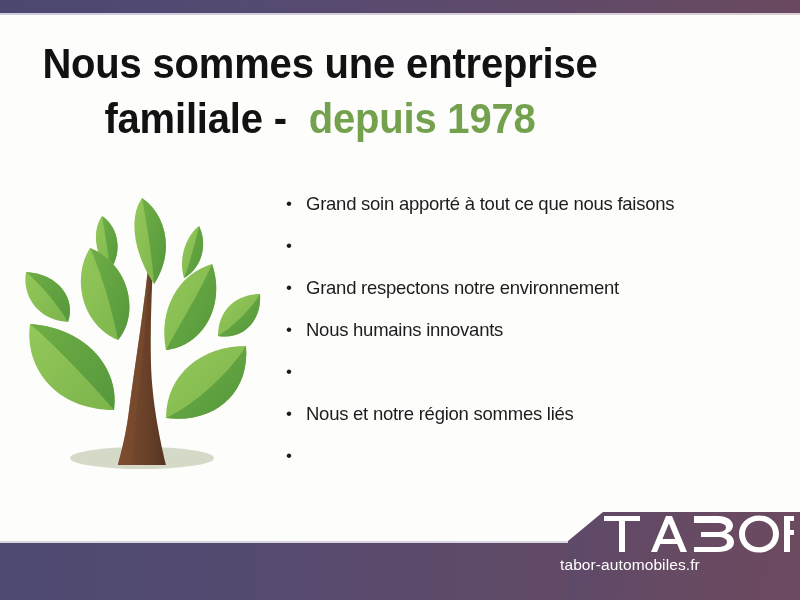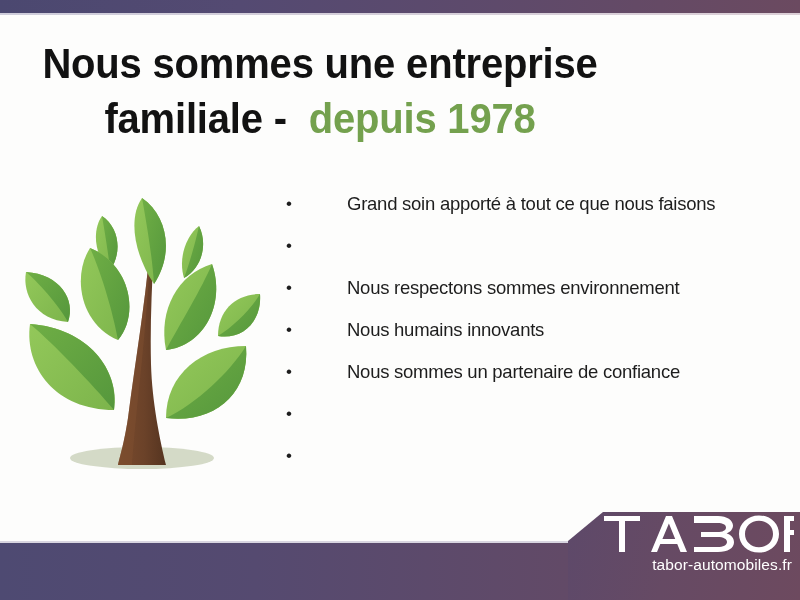--- a/index.html
+++ b/index.html
@@ -65,21 +65,20 @@
     line-height:24px;
     color:#1d1d1d;
     text-align:left;
   }
   .bullet-text{
     font-size:18.5px;
     line-height:24px;
     color:#1d1d1d;
     white-space:nowrap;
     letter-spacing:-0.25px;
-    margin-left:41px;
   }
 
   
   .tree{
     position:absolute;
     left:18px; top:188px;
     width:252px; height:300px;
   }
 
   
@@ -108,21 +107,21 @@
   }
   .wordmark{
     position:absolute;
     left:44px; top:6px;
     width:190px; height:40px;
   }
   .logo-url{
     position:absolute;
     left:0; top:48px;
     width:240px;
-    text-align:right;
+    text-align:left;
     padding-right:8px;
     font-size:15.5px;
     color:#ffffff;
     letter-spacing:0.1px;
     white-space:nowrap;
   }
 </style>
 </head>
 <body>
 
@@ -209,32 +208,32 @@
   <div class="bullets">
     <div class="bullet-row">
       <span class="bullet-dot">•</span>
       <span class="bullet-text">Grand soin apporté à tout ce que nous faisons</span>
     </div>
     <div class="bullet-row">
       <span class="bullet-dot">•</span>
     </div>
     <div class="bullet-row">
       <span class="bullet-dot">•</span>
-      <span class="bullet-text">Nous respectons sommes environnement</span>
+      <span class="bullet-text">Grand respectons notre environnement</span>
     </div>
     <div class="bullet-row">
       <span class="bullet-dot">•</span>
       <span class="bullet-text">Nous humains innovants</span>
     </div>
     <div class="bullet-row">
       <span class="bullet-dot">•</span>
-      <span class="bullet-text">Nous sommes un partenaire de confiance</span>
-    </div>
-    <div class="bullet-row">
-      <span class="bullet-dot">•</span>
+    </div>
+    <div class="bullet-row">
+      <span class="bullet-dot">•</span>
+      <span class="bullet-text">Nous et notre région sommes liés</span>
     </div>
     <div class="bullet-row">
       <span class="bullet-dot">•</span>
     </div>
   </div>
 
   <div class="bottom-hairline"></div>
   <div class="bottom-band"></div>
   <div class="logo-plate"></div>
 

